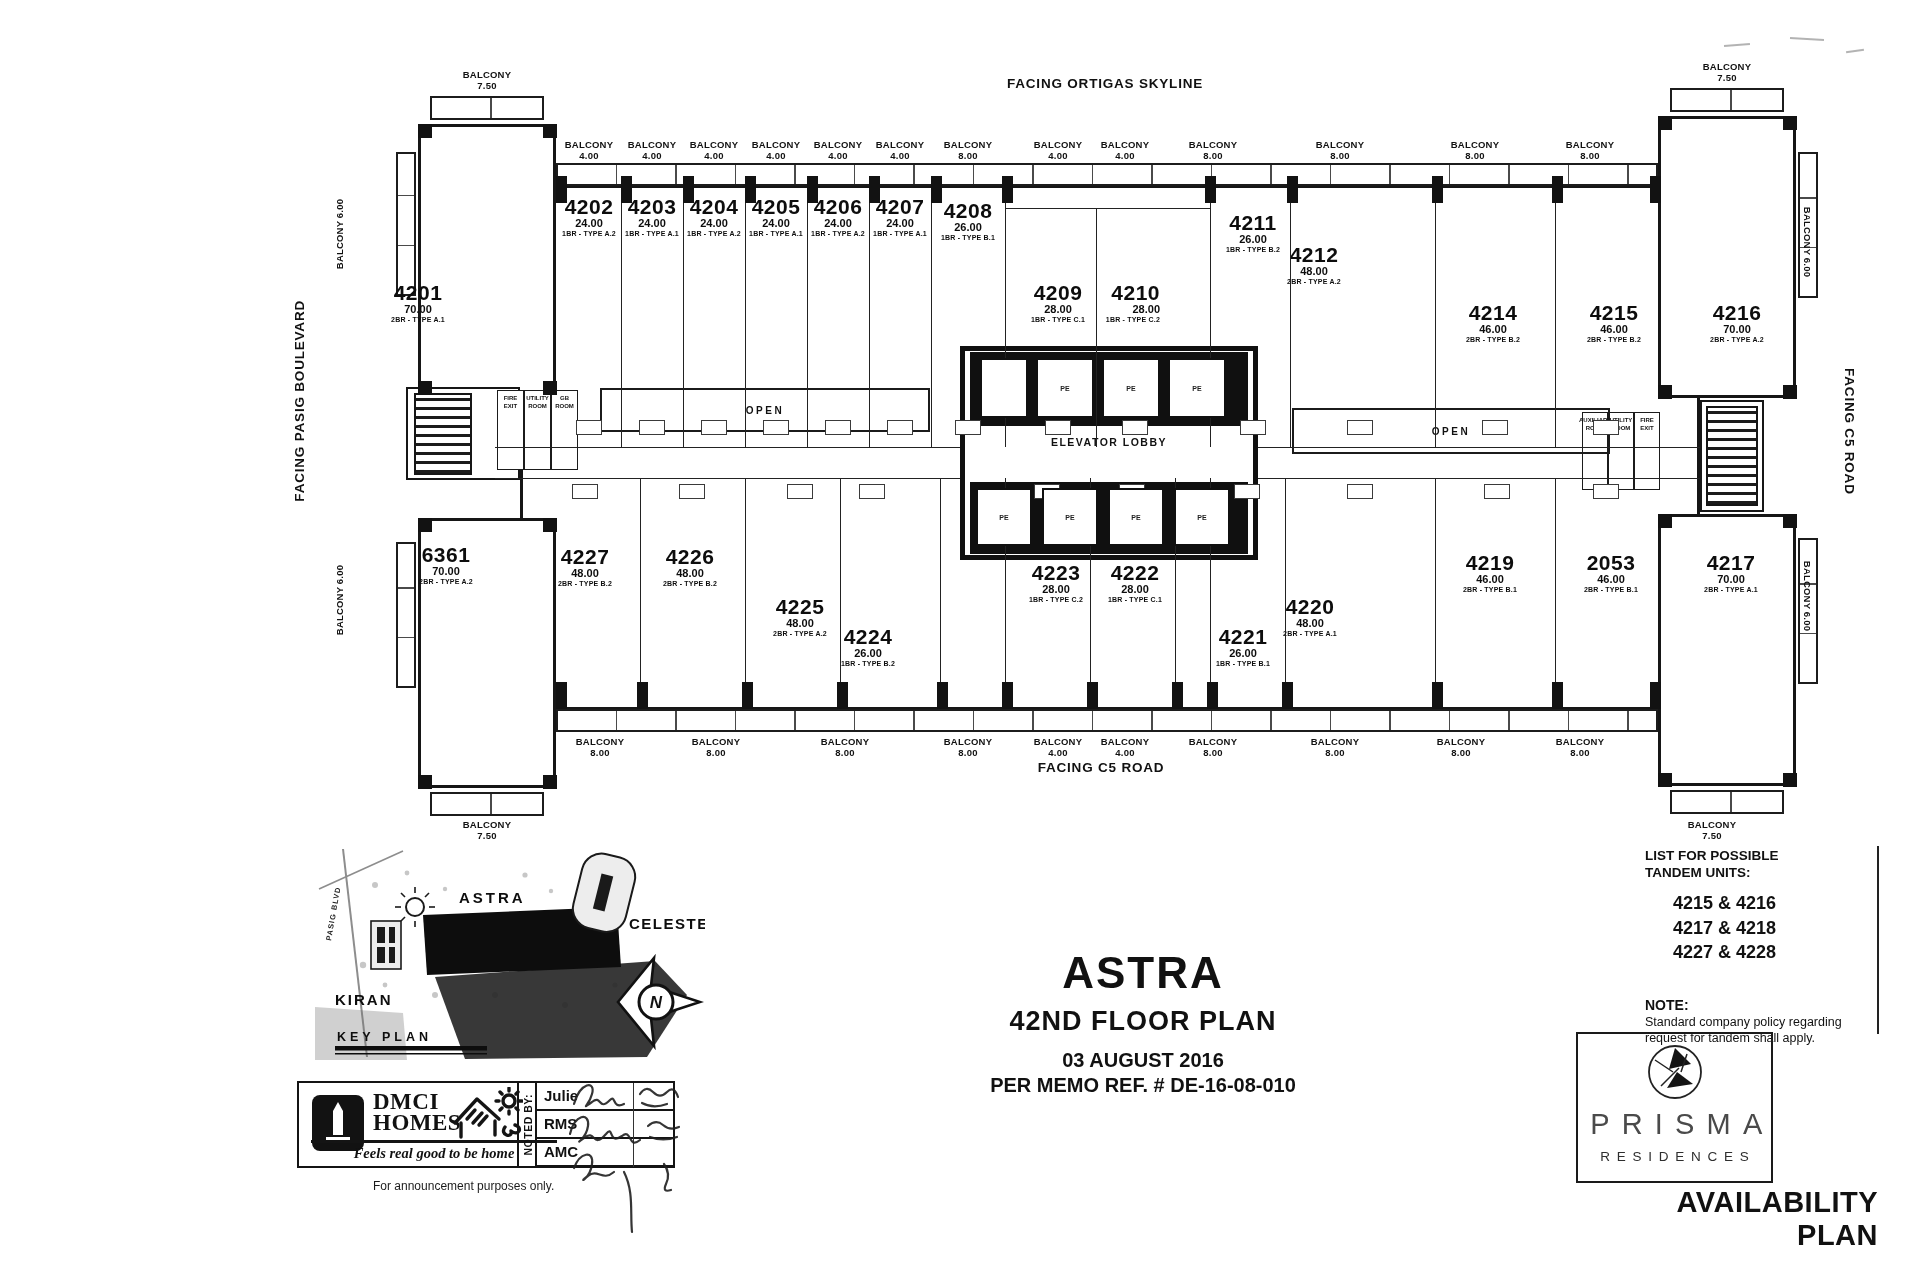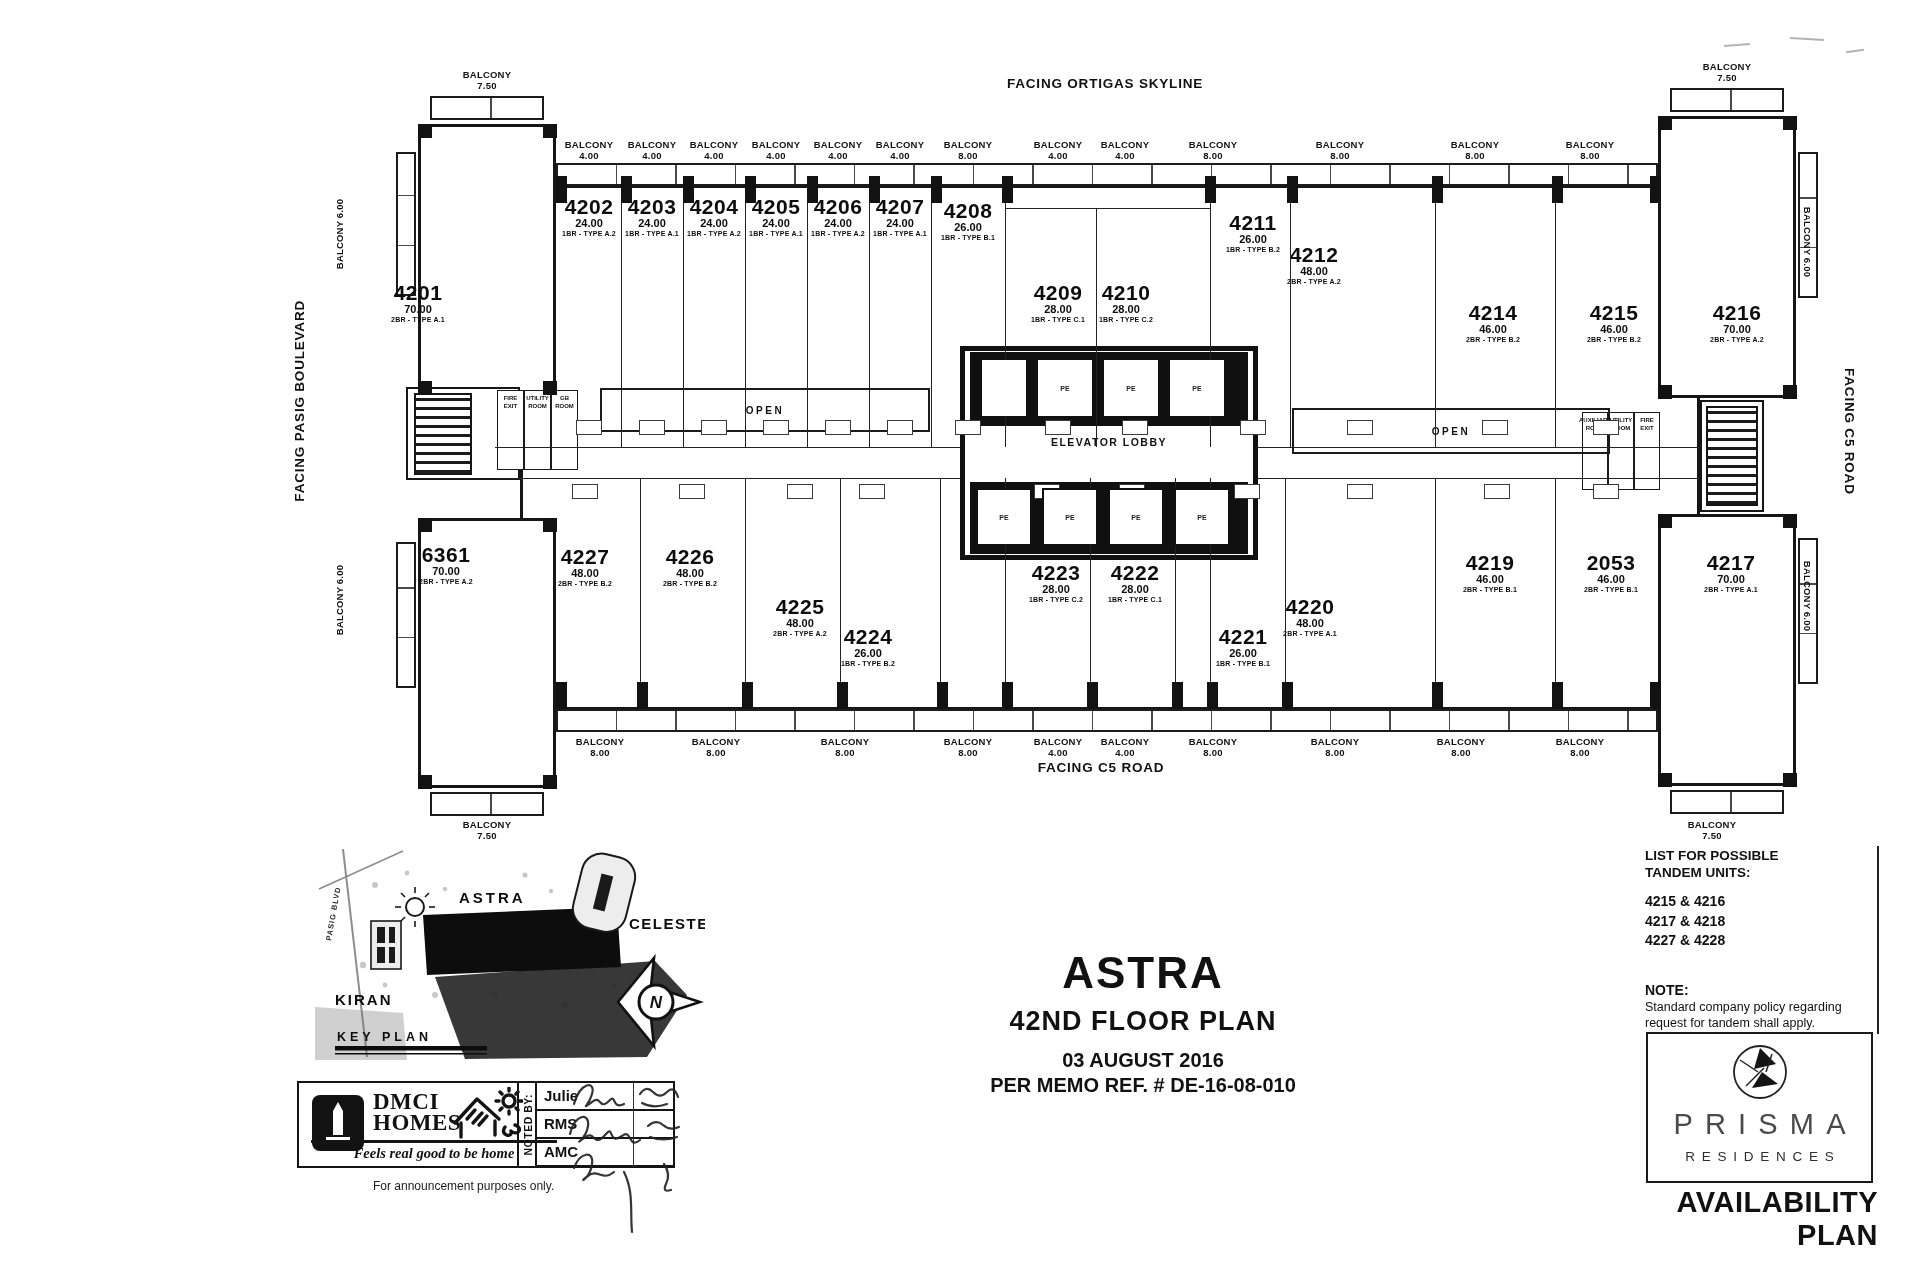--- a/index.html
+++ b/index.html
@@ -42,24 +42,24 @@
   .facing.vert-up{writing-mode:vertical-rl;transform:rotate(180deg);}
   .facing.vert-down{writing-mode:vertical-rl;}
   
   .title-block{position:absolute;left:960px;top:948px;width:366px;text-align:center;}
   .tb-project{font-size:44px;font-weight:bold;letter-spacing:2px;}
   .tb-floor{font-size:27px;font-weight:bold;letter-spacing:1px;margin-top:8px;}
   .tb-date{font-size:20px;font-weight:bold;margin-top:12px;}
   .tb-memo{font-size:20px;font-weight:bold;margin-top:2px;}
   .tandem{position:absolute;left:1645px;top:848px;width:225px;}
   .tandem .h{font-size:13.5px;font-weight:bold;line-height:1.25;}
-  .tandem .pair{font-size:14px;font-weight:bold;margin-top:3.5px;}
+  .tandem .pair{font-size:18px;font-weight:bold;margin-top:3.5px;margin-left:28px;}
   .tandem .note-h{font-size:14px;font-weight:bold;margin-top:34px;}
   .tandem .note-l{font-size:12.5px;margin-top:2px;}
-  .prisma-box{position:absolute;left:1646px;top:1032px;width:227px;height:151px;
+  .prisma-box{position:absolute;left:1576px;top:1032px;width:197px;height:151px;
       border:2px solid #1a1a1a;box-sizing:border-box;text-align:center;}
   .prisma-word{font-size:29px;letter-spacing:.42em;color:#4a4a4a;margin-top:2px;margin-left:.42em;}
   .residences-word{font-size:13.5px;letter-spacing:.5em;color:#2e2e2e;margin-top:8px;margin-left:.5em;}
   .availability{position:absolute;left:1600px;top:1186px;width:278px;text-align:right;
       font-size:29px;font-weight:bold;letter-spacing:.5px;}
   .dmci-box{position:absolute;left:297px;top:1081px;width:378px;height:87px;
       border:2.6px solid #141414;box-sizing:border-box;}
   .dmci-text{position:absolute;left:74px;top:8px;font-family:"Liberation Serif",serif;
       font-weight:bold;font-size:23px;line-height:.92;letter-spacing:.5px;}
   .dmci-tagline{position:absolute;left:10px;top:62px;width:250px;text-align:center;
@@ -330,21 +330,21 @@
     <div class="unit-label" style="left: 902px; top: 200px;">
       <div class="u-num">4208</div>
       <div class="u-area">26.00</div>
       <div class="u-type">1BR - TYPE B.1</div>
     </div>
     <div class="unit-label" style="left: 992px; top: 282px;">
       <div class="u-num">4209</div>
       <div class="u-area">28.00</div>
       <div class="u-type">1BR - TYPE C.1</div>
     </div>
-    <div class="unit-label" style="left: 1060px; top: 282px;">
+    <div class="unit-label" style="left: 1028px; top: 282px; text-align: right;">
       <div class="u-num">4210</div>
       <div class="u-area">28.00</div>
       <div class="u-type">1BR - TYPE C.2</div>
     </div>
     <div class="unit-label" style="left: 1187px; top: 212px;">
       <div class="u-num">4211</div>
       <div class="u-area">26.00</div>
       <div class="u-type">1BR - TYPE B.2</div>
     </div>
     <div class="unit-label" style="left: 1248px; top: 244px;">

